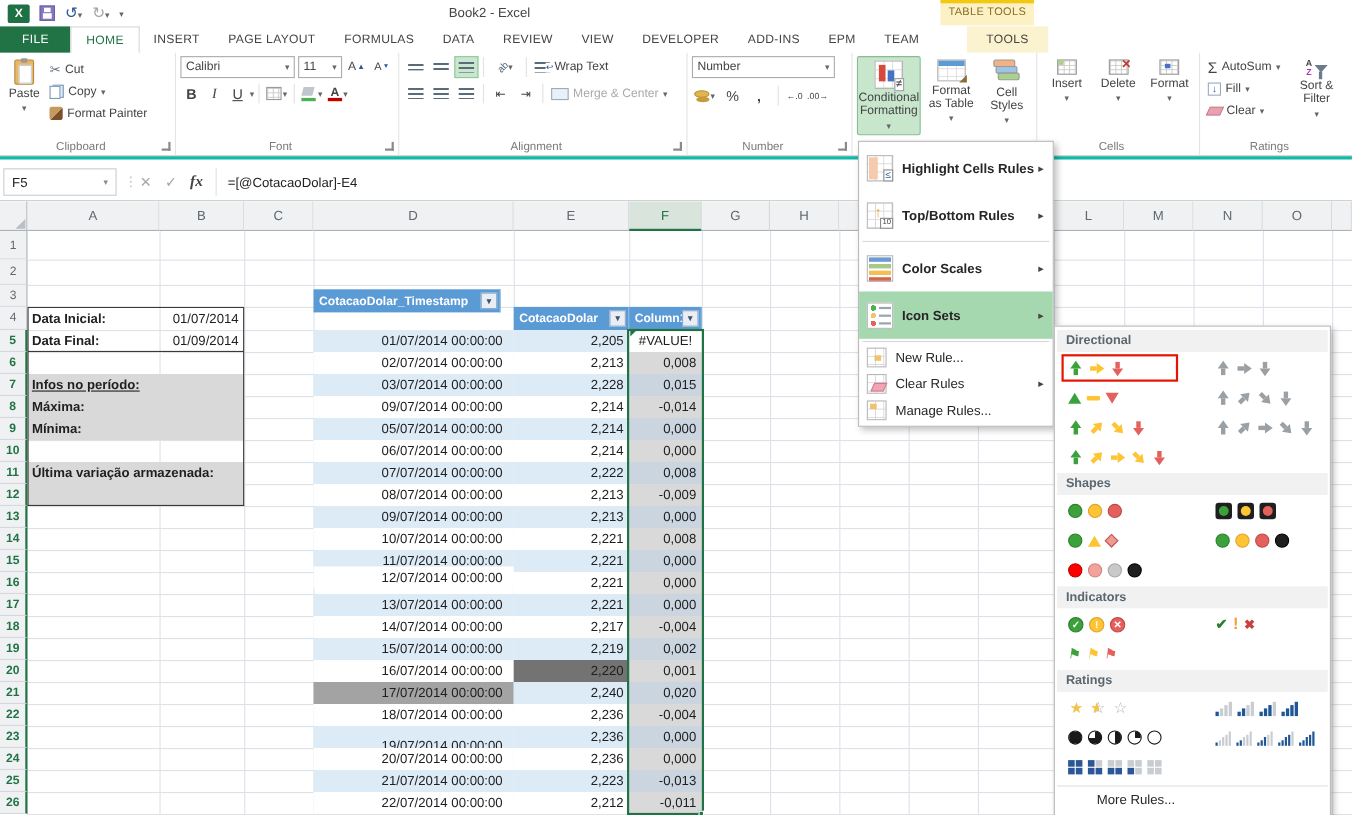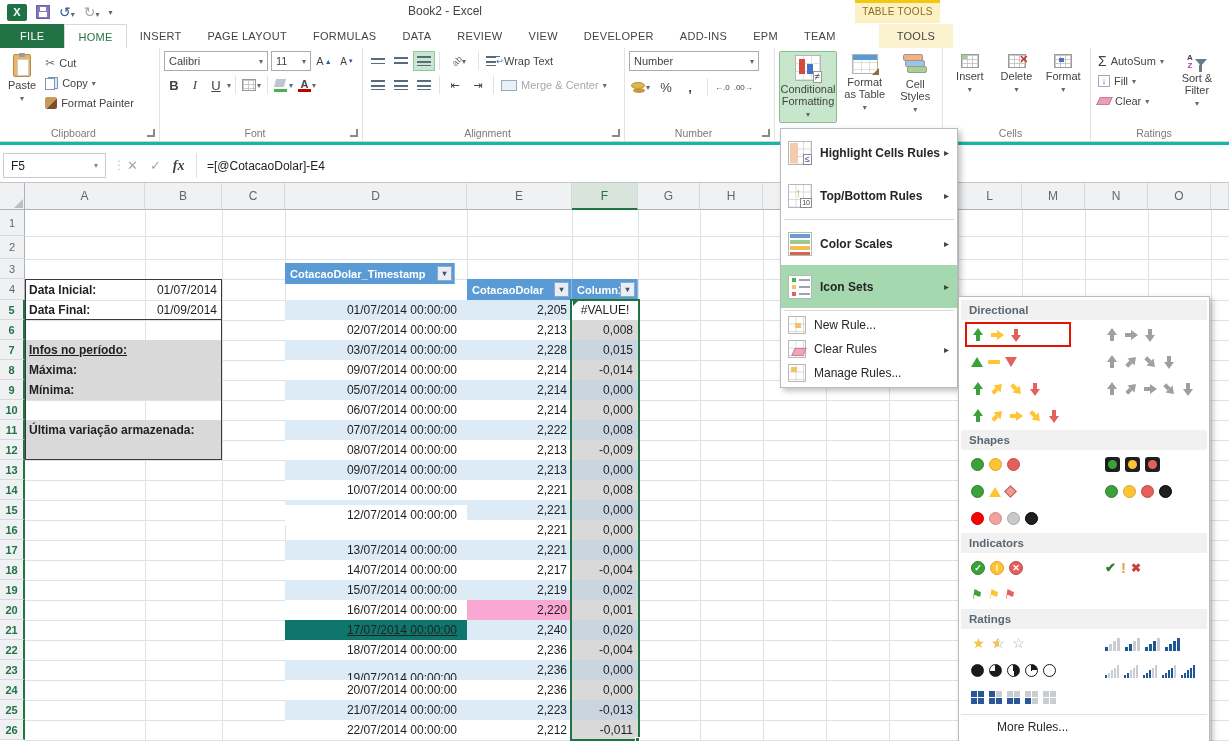--- a/index.html
+++ b/index.html
@@ -580,36 +580,36 @@
       <div class="cell tr" style="left: 572px; top: 257px; width: 66px; height: 20px; background: rgb(217, 217, 217);">-0,009</div>
       <div class="cell tr" style="left: 285px; top: 277px; width: 182px; height: 20px; background: rgb(221, 235, 247); padding-right: 10px;">09/07/2014 00:00:00</div>
       <div class="cell tr" style="left: 467px; top: 277px; width: 105px; height: 20px; background: rgb(221, 235, 247);">2,213</div>
       <div class="cell tr" style="left: 572px; top: 277px; width: 66px; height: 20px; background: rgb(203, 213, 224);">0,000</div>
       <div class="cell tr" style="left: 285px; top: 297px; width: 182px; height: 20px; background: rgb(255, 255, 255); padding-right: 10px;">10/07/2014 00:00:00</div>
       <div class="cell tr" style="left: 467px; top: 297px; width: 105px; height: 20px; background: rgb(255, 255, 255);">2,221</div>
       <div class="cell tr" style="left: 572px; top: 297px; width: 66px; height: 20px; background: rgb(217, 217, 217);">0,008</div>
       <div class="cell tr" style="left: 285px; top: 317px; width: 182px; height: 20px; background: rgb(221, 235, 247); padding-right: 10px;">11/07/2014 00:00:00</div>
       <div class="cell tr" style="left: 467px; top: 317px; width: 105px; height: 20px; background: rgb(221, 235, 247);">2,221</div>
       <div class="cell tr" style="left: 572px; top: 317px; width: 66px; height: 20px; background: rgb(203, 213, 224);">0,000</div>
-      <div class="cell tr" style="left: 285px; top: 322px; width: 182px; height: 20px; background: rgb(255, 255, 255); padding-right: 10px;">12/07/2014 00:00:00</div>
+      <div class="cell tr" style="left: 285px; top: 332px; width: 182px; height: 20px; background: rgb(255, 255, 255); padding-right: 10px;">12/07/2014 00:00:00</div>
       <div class="cell tr" style="left: 467px; top: 337px; width: 105px; height: 20px; background: rgb(255, 255, 255);">2,221</div>
       <div class="cell tr" style="left: 572px; top: 337px; width: 66px; height: 20px; background: rgb(217, 217, 217);">0,000</div>
       <div class="cell tr" style="left: 285px; top: 357px; width: 182px; height: 20px; background: rgb(221, 235, 247); padding-right: 10px;">13/07/2014 00:00:00</div>
       <div class="cell tr" style="left: 467px; top: 357px; width: 105px; height: 20px; background: rgb(221, 235, 247);">2,221</div>
       <div class="cell tr" style="left: 572px; top: 357px; width: 66px; height: 20px; background: rgb(203, 213, 224);">0,000</div>
       <div class="cell tr" style="left: 285px; top: 377px; width: 182px; height: 20px; background: rgb(255, 255, 255); padding-right: 10px;">14/07/2014 00:00:00</div>
       <div class="cell tr" style="left: 467px; top: 377px; width: 105px; height: 20px; background: rgb(255, 255, 255);">2,217</div>
       <div class="cell tr" style="left: 572px; top: 377px; width: 66px; height: 20px; background: rgb(217, 217, 217);">-0,004</div>
       <div class="cell tr" style="left: 285px; top: 397px; width: 182px; height: 20px; background: rgb(221, 235, 247); padding-right: 10px;">15/07/2014 00:00:00</div>
       <div class="cell tr" style="left: 467px; top: 397px; width: 105px; height: 20px; background: rgb(221, 235, 247);">2,219</div>
       <div class="cell tr" style="left: 572px; top: 397px; width: 66px; height: 20px; background: rgb(203, 213, 224);">0,002</div>
       <div class="cell tr" style="left: 285px; top: 417px; width: 182px; height: 20px; background: rgb(255, 255, 255); padding-right: 10px;">16/07/2014 00:00:00</div>
-      <div class="cell tr" style="left: 467px; top: 417px; width: 105px; height: 20px; background: #f9a8d4;">2,220</div>
+      <div class="cell tr" style="left: 467px; top: 417px; width: 105px; height: 20px; background: #737373;">2,220</div>
       <div class="cell tr" style="left: 572px; top: 417px; width: 66px; height: 20px; background: rgb(217, 217, 217);">0,001</div>
-      <div class="cell tr" style="left: 285px; top: 437px; width: 182px; height: 20px; background: #0f766e; padding-right: 10px; text-decoration: underline;">17/07/2014 00:00:00</div>
+      <div class="cell tr" style="left: 285px; top: 437px; width: 182px; height: 20px; background: #a3a3a3; padding-right: 10px;">17/07/2014 00:00:00</div>
       <div class="cell tr" style="left: 467px; top: 437px; width: 105px; height: 20px; background: rgb(221, 235, 247);">2,240</div>
       <div class="cell tr" style="left: 572px; top: 437px; width: 66px; height: 20px; background: rgb(203, 213, 224);">0,020</div>
       <div class="cell tr" style="left: 285px; top: 457px; width: 182px; height: 20px; background: rgb(255, 255, 255); padding-right: 10px;">18/07/2014 00:00:00</div>
       <div class="cell tr" style="left: 467px; top: 457px; width: 105px; height: 20px; background: rgb(255, 255, 255);">2,236</div>
       <div class="cell tr" style="left: 572px; top: 457px; width: 66px; height: 20px; background: rgb(217, 217, 217);">-0,004</div>
       <div class="cell tr" style="left: 285px; top: 477px; width: 182px; height: 36px; background: rgb(221, 235, 247); padding-right: 10px;">19/07/2014 00:00:00</div>
       <div class="cell tr" style="left: 467px; top: 477px; width: 105px; height: 20px; background: rgb(221, 235, 247);">2,236</div>
       <div class="cell tr" style="left: 572px; top: 477px; width: 66px; height: 20px; background: rgb(203, 213, 224);">0,000</div>
       <div class="cell tr" style="left: 285px; top: 497px; width: 182px; height: 20px; background: rgb(255, 255, 255); padding-right: 10px;">20/07/2014 00:00:00</div>
       <div class="cell tr" style="left: 467px; top: 497px; width: 105px; height: 20px; background: rgb(255, 255, 255);">2,236</div>

